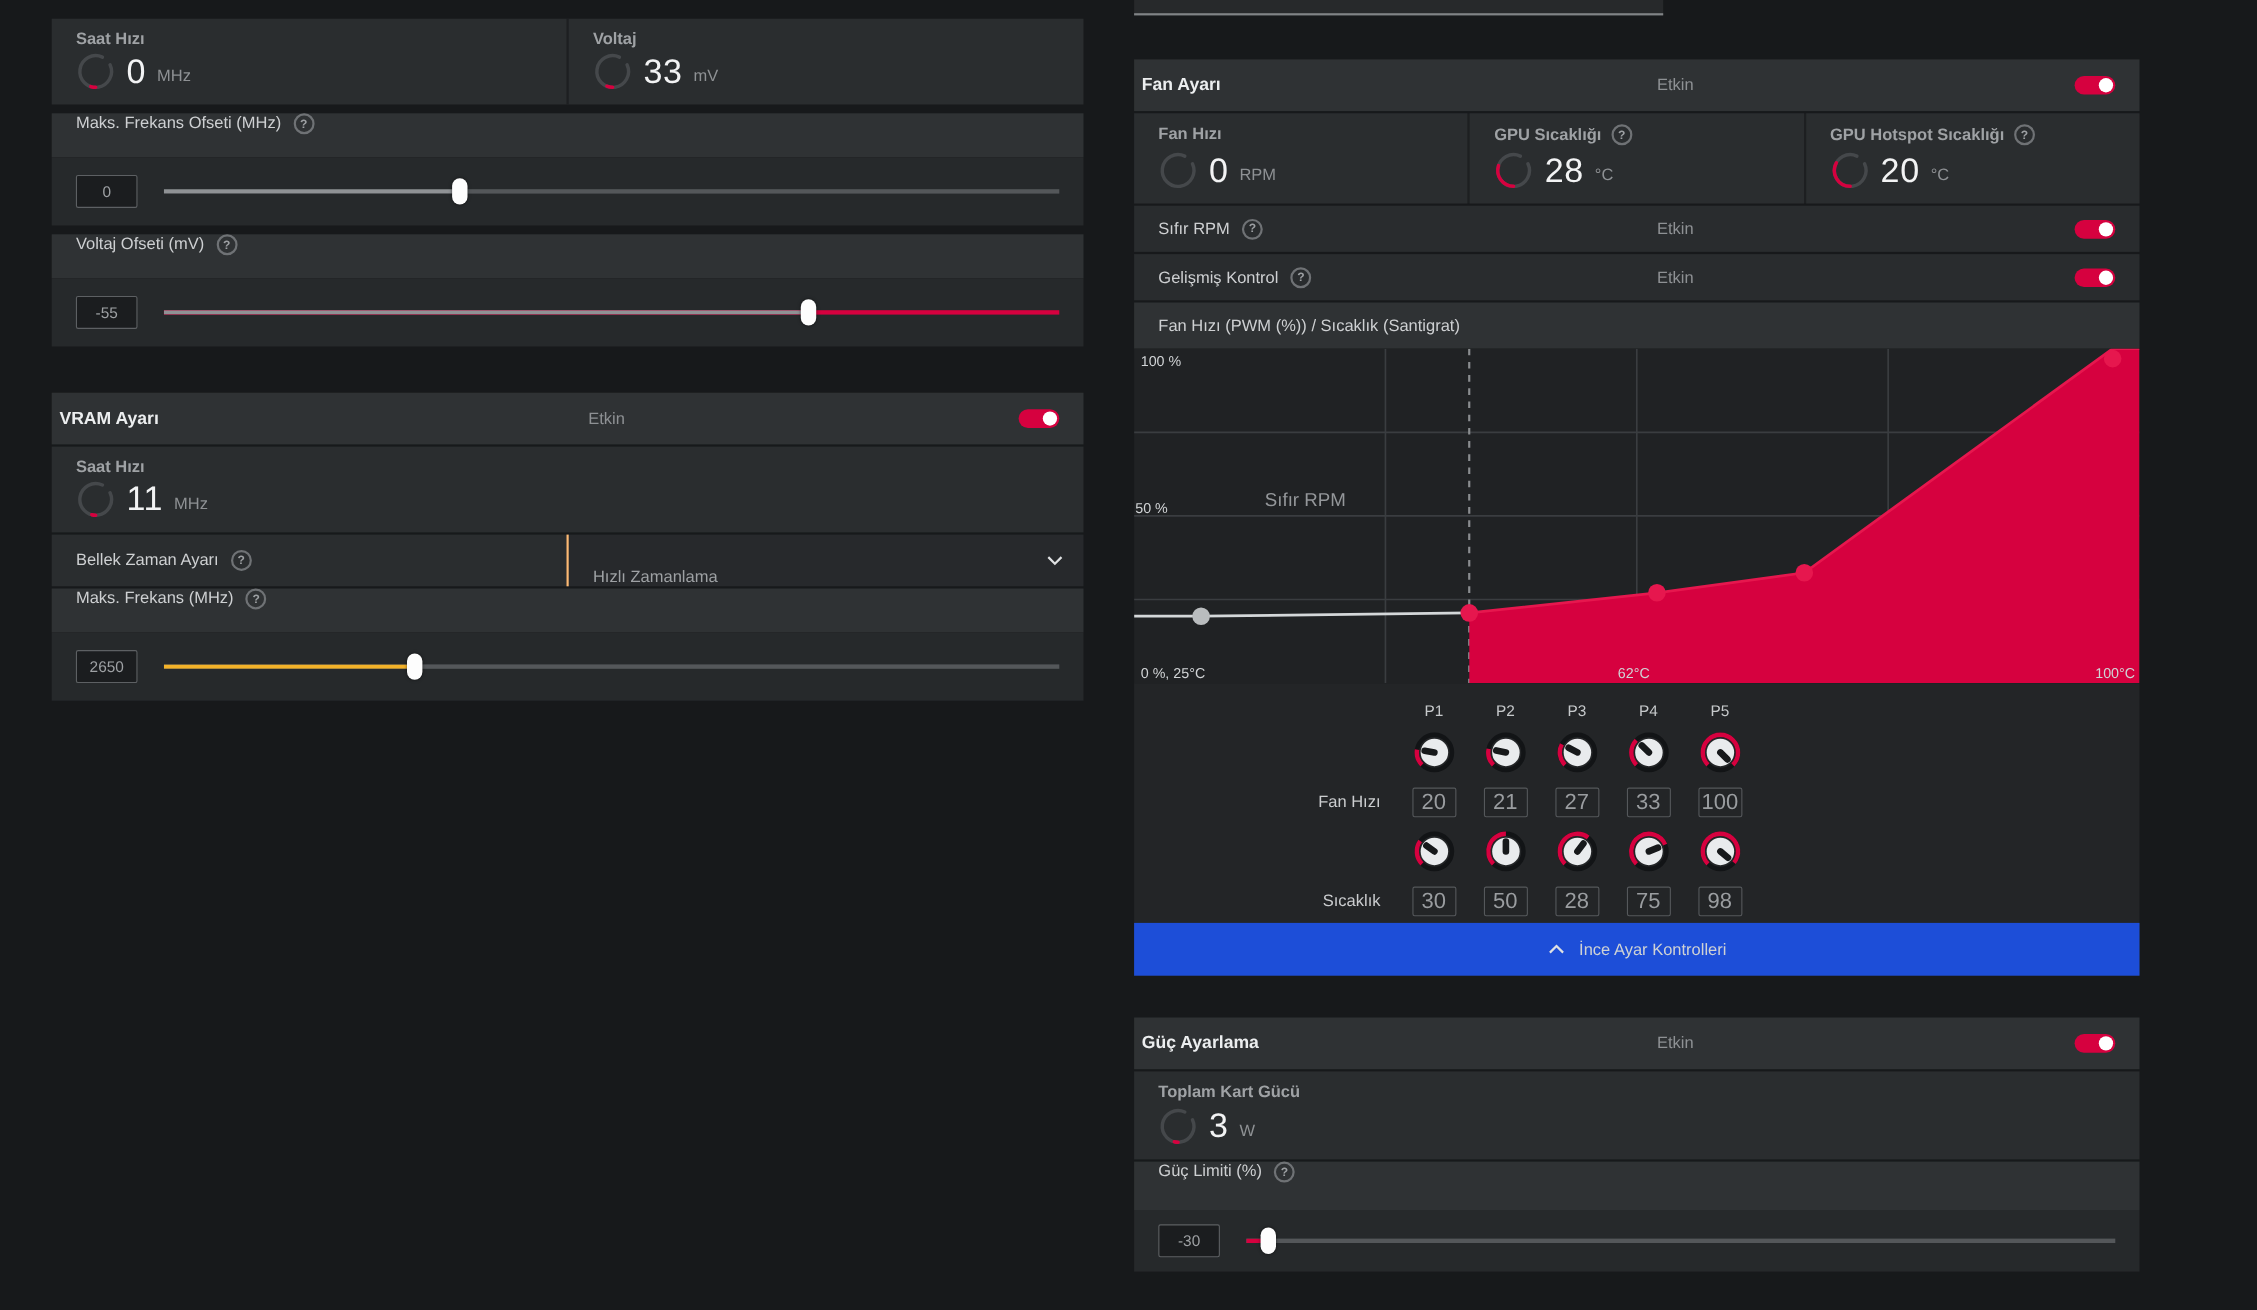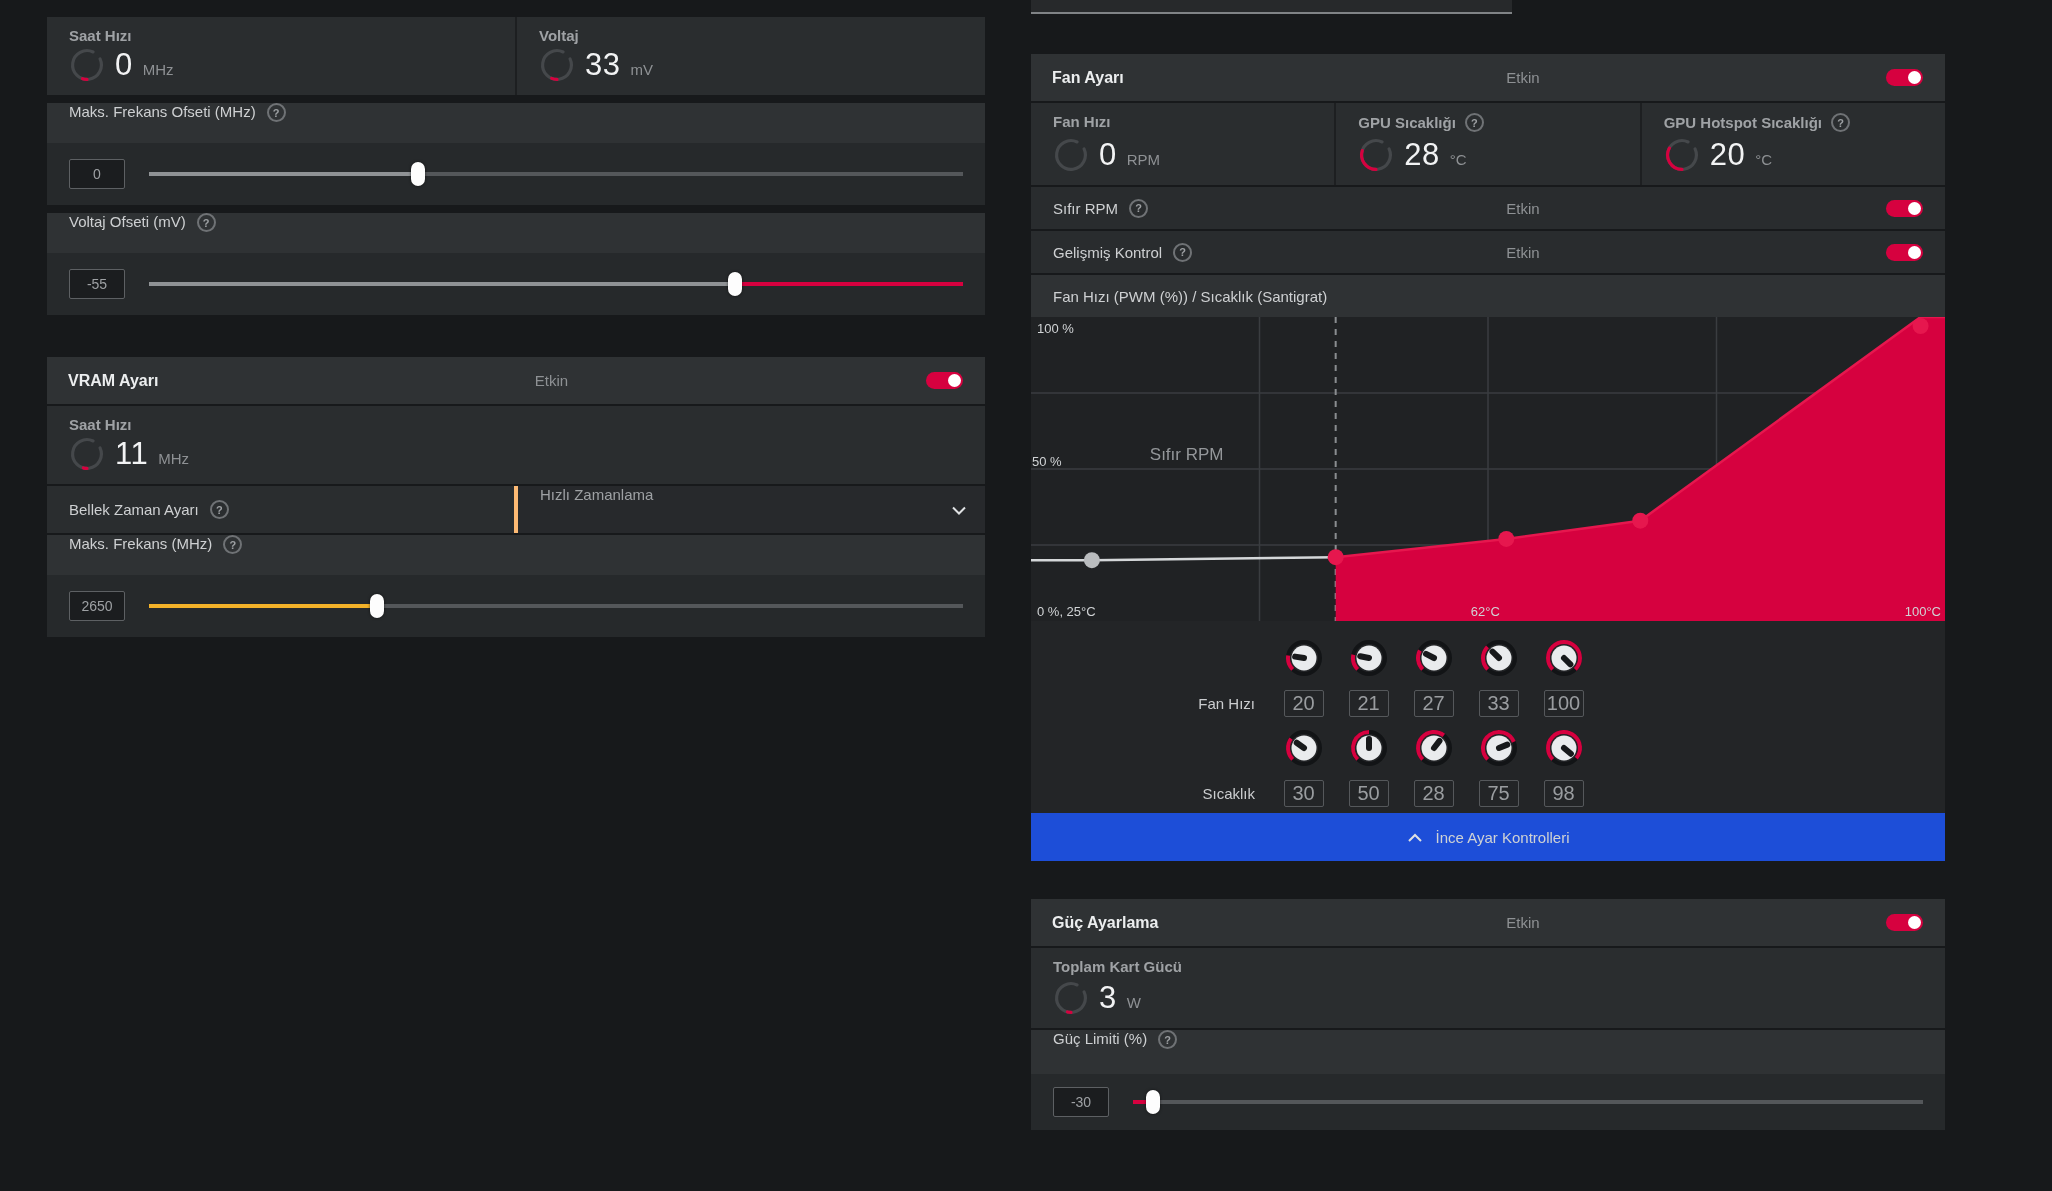--- a/index.html
+++ b/index.html
@@ -11,21 +11,21 @@
 
 .gauge-card{display:flex;background:#2a2d2f}
 .tile{flex:1;padding:10px 22px 10px 22px;display:flex;flex-direction:column;justify-content:space-between;position:relative;min-height:78px}
 .tile-label{font-size:15px;font-weight:bold;color:#9fa2a5;display:flex;align-items:center;gap:9px}
 .gauge-line{display:flex;align-items:center;gap:10px;padding-bottom:2px}
 .big{font-size:31px;color:#f2f3f4;letter-spacing:.5px}
 .unit{font-size:15px;color:#8e9194;padding-top:8px}
 .vdiv{width:2px;background:#1d1f21}
 .rowhead{background:#2f3234;height:40px;display:flex;align-items:flex-start;gap:11px;padding:0 22px;font-size:15px;color:#ced0d2}
 .slider-row{background:#26292b;height:62px;display:flex;align-items:center;gap:24px;padding:0 22px}
-.section-head{background:#2f3234;height:47px;position:relative;display:flex;align-items:center;padding:0 21px}
+.section-head{background:#2f3234;height:47px;position:relative;display:flex;align-items:center;padding:0 7px}
 .section-title{font-weight:bold;font-size:16px;color:#eceeef}
 .status{position:absolute;left:52%;font-size:15px;color:#8e9194}
 .mt8{margin-top:8px}.mt2{margin-top:2px}.mt30{margin-top:42px}.mt38{margin-top:38px}.mt40{margin-top:40px}
 
 
 .toggle{position:absolute;right:22px;width:37px;height:17px;border-radius:9px;background:var(--red);cursor:pointer}
 .toggle i{position:absolute;right:2px;top:2px;width:13px;height:13px;border-radius:50%;background:#fff}
 
 
 .help{width:19px;height:19px;min-width:19px;border:2px solid #6f7275;border-radius:50%;display:inline-flex;align-items:center;justify-content:center;font-size:11px;font-weight:bold;color:#9da0a3}
@@ -35,21 +35,21 @@
 .slider{position:relative;flex:1;height:26px;cursor:pointer}
 .track{position:absolute;top:11px;left:0;right:0;height:4px;background:#54575a;overflow:hidden}
 .track.base-red{background:var(--red)}
 .fill{position:absolute;left:0;top:0;height:100%}
 .fill.gray{background:#8f9295}.fill.yellow{background:var(--yellow)}.fill.red{background:var(--red)}
 .handle{position:absolute;top:1px;width:14px;height:24px;border-radius:7px;background:#fdfdfd;box-shadow:0 0 3px rgba(0,0,0,.6)}
 
 
 .split-row{display:flex;height:47px}
 .split-row .lcell{flex:1;background:#2a2d2f;display:flex;align-items:center;gap:11px;padding:0 22px;font-size:15px;color:#ced0d2}
-.split-row .rcell{flex:1;background:#27292c;position:relative;display:flex;align-items:flex-start;padding:0 22px;font-size:15px;color:#9ea1a4;border-left:4px solid #fdba74;cursor:pointer}
+.split-row .rcell{flex:1;background:#27292c;position:relative;display:flex;align-items:flex-end;padding:0 22px;font-size:15px;color:#9ea1a4;border-left:2px solid #fdba74;cursor:pointer}
 .chev{position:absolute;right:18px;top:50%;transform:translateY(-50%)}
 
 
 .partial-top{width:481px;height:14px;background:#27292b;border-bottom:2px solid #808386}
 .gauge-card3{display:flex;background:#1d1f21;gap:2px}
 .gauge-card3 .tile{background:#2a2d2f;min-height:82px}
 .toggle-row{position:relative;height:42px;background:#292c2e;display:flex;align-items:center;gap:11px;padding:0 22px;font-size:15px;color:#ced0d2}
 .chart-head{height:42px;background:#2f3234;display:flex;align-items:center;padding:0 22px;font-size:15px;color:#ced0d2}
 .chart-wrap{position:relative;height:304px;background:#202224}
 .chart-wrap svg{position:absolute;inset:0}
@@ -279,20 +279,28 @@
       </svg>
     <span class="clabel cl-100">100 %</span>
     <span class="clabel cl-50">50 %</span>
     <span class="clabel cl-0">0 %, 25°C</span>
     <span class="clabel cl-62">62°C</span>
     <span class="clabel cl-xmax">100°C</span>
     <span class="clabel cl-zero">Sıfır RPM</span>
   </div>
 
   <div class="knob-panel">
+    <div class="krow hdr">
+      <div class="klabel"></div>
+      <div class="kcell phead">P1</div>
+      <div class="kcell phead">P2</div>
+      <div class="kcell phead">P3</div>
+      <div class="kcell phead">P4</div>
+      <div class="kcell phead">P5</div>
+    </div>
     <div class="krow knobs">
       <div class="klabel"></div>
       <div class="kcell">
           <span class="knob"><svg width="38" height="38" viewBox="0 0 38 38">
               <circle cx="19" cy="19" r="16" fill="none" stroke="#121416" stroke-width="4"></circle>
               <path d="M7.69 30.31 A16 16 0 0 1 3.20 16.50" fill="none" stroke="var(--red)" stroke-width="4"></path>
               <circle cx="19" cy="19" r="12.5" fill="#e9ebed"></circle>
               <line x1="19" y1="19" x2="10.1" y2="17.6" stroke="#17191b" stroke-width="6" stroke-linecap="round"></line>
             </svg></span>
         </div>

